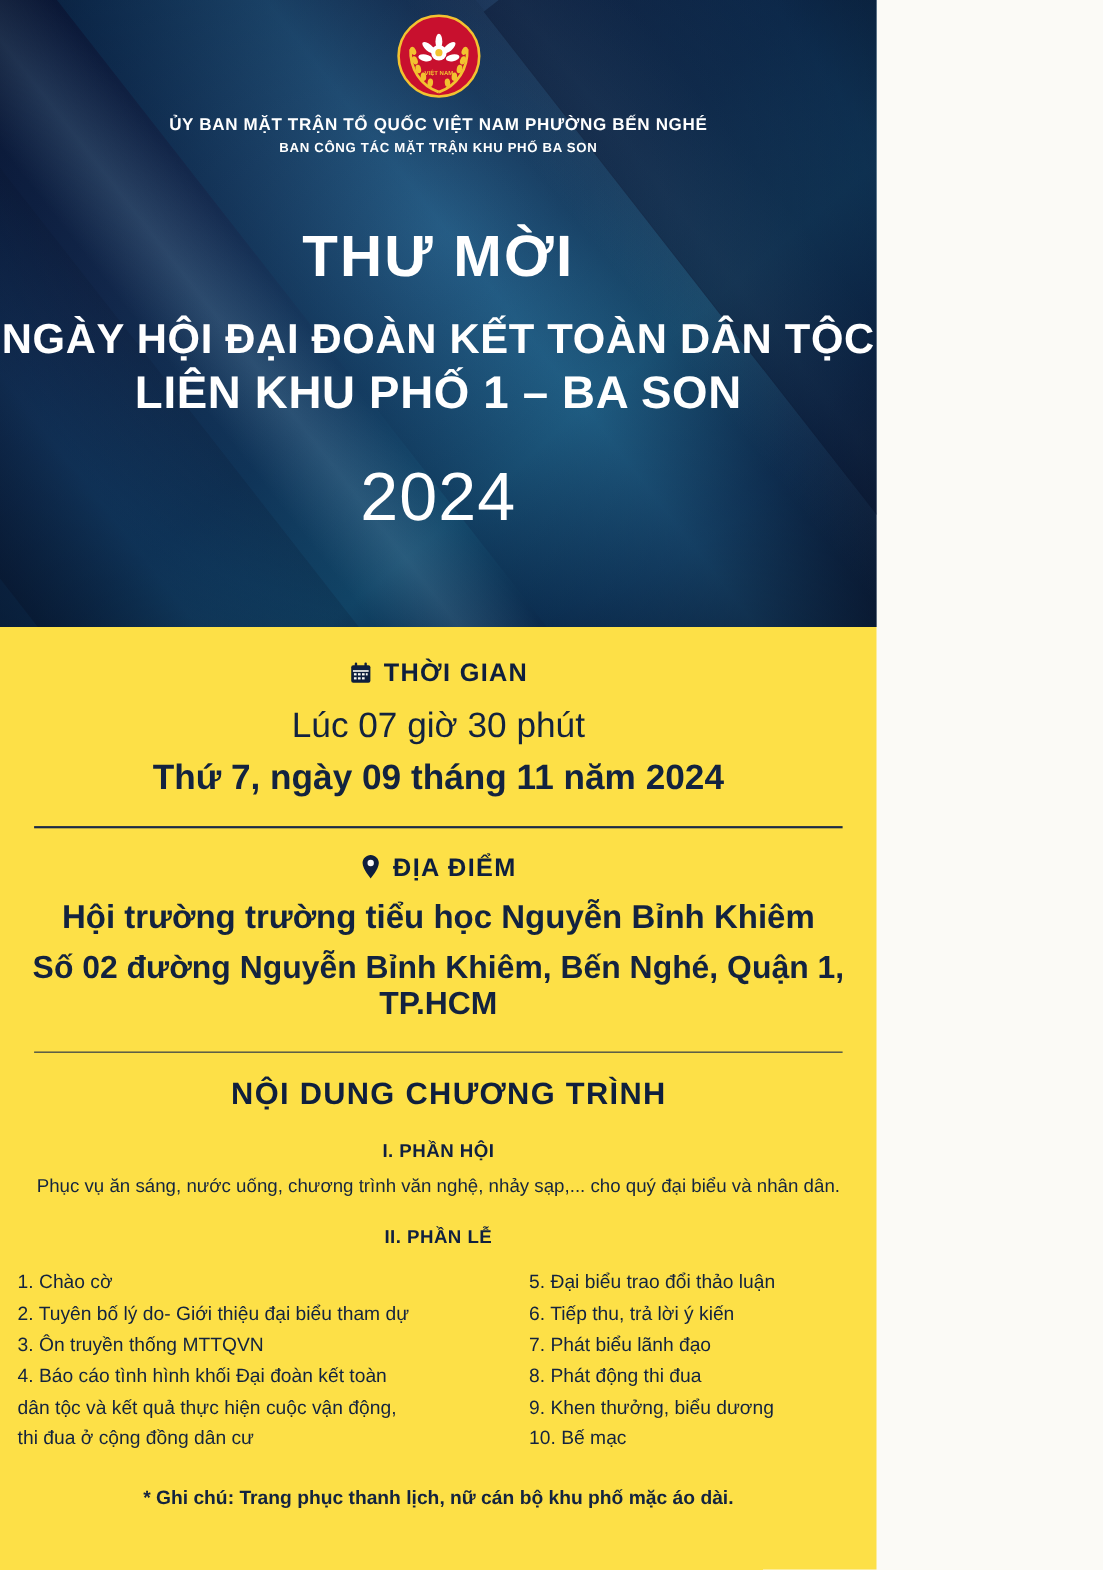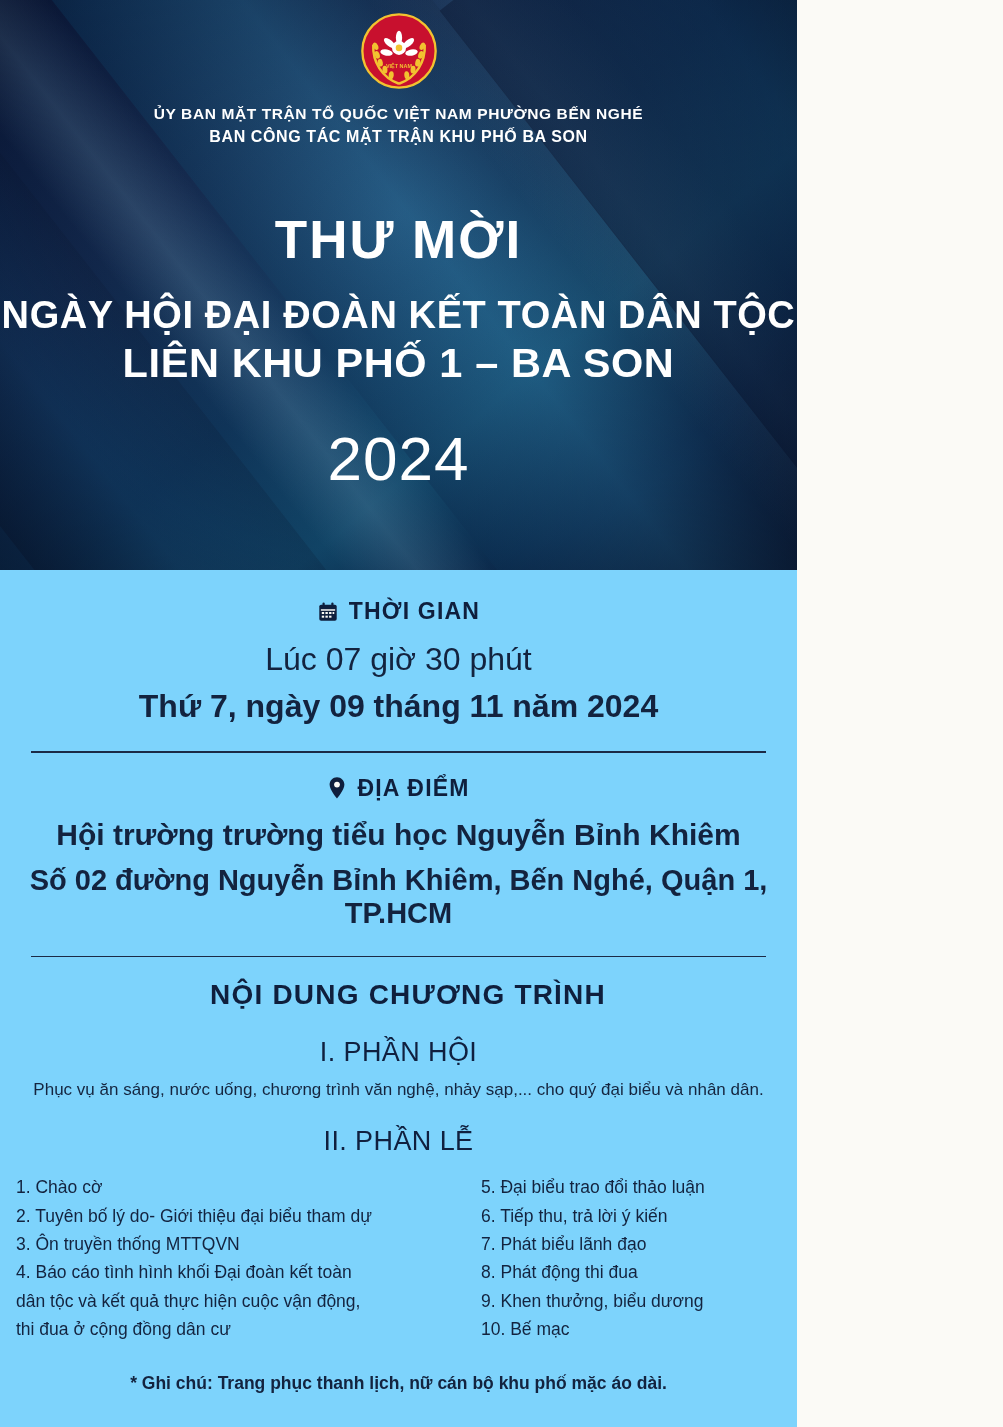--- a/index.html
+++ b/index.html
@@ -60,21 +60,21 @@
     margin: 0 auto 12px;
     position: relative;
   }
 
   .org-lines {
     color: #ffffff;
     letter-spacing: 0.6px;
     line-height: 1.5;
   }
   .org-line-1 { font-size: 15.5px; font-weight: 700; }
-  .org-line-2 { font-size: 16px; font-weight: 700; }
+  .org-line-2 { font-size: 12px; font-weight: 700; }
 
   .title-block { margin-top: 62px; }
   .title-main {
     color: #ffffff;
     font-size: 53px;
     font-weight: 700;
     letter-spacing: 2px;
     line-height: 1.1;
   }
   .title-sub1 {
@@ -98,21 +98,21 @@
     font-weight: 400;
     margin-top: 34px;
     letter-spacing: 1px;
   }
 
   
   .body-sec {
     position: relative;
     width: 100%;
     height: 857px;
-    background: #7dd3fc;
+    background: #fde047;
     text-align: center;
     color: #10203f;
     padding-top: 28px;
   }
 
   .sec-head {
     display: flex;
     align-items: center;
     justify-content: center;
     gap: 10px;
@@ -159,22 +159,22 @@
   .program-title {
     font-size: 28px;
     font-weight: 700;
     letter-spacing: 1.2px;
     margin-top: 4px;
     color: #0f1f3d;
     margin-left: 19px;
   }
 
   .part-title {
-    font-size: 27px;
-    font-weight: 400;
+    font-size: 17px;
+    font-weight: 700;
     margin-top: 26px;
     letter-spacing: 0.4px;
   }
   .part-desc {
     font-size: 17px;
     font-weight: 400;
     margin-top: 12px;
     color: #15253f;
   }
 

